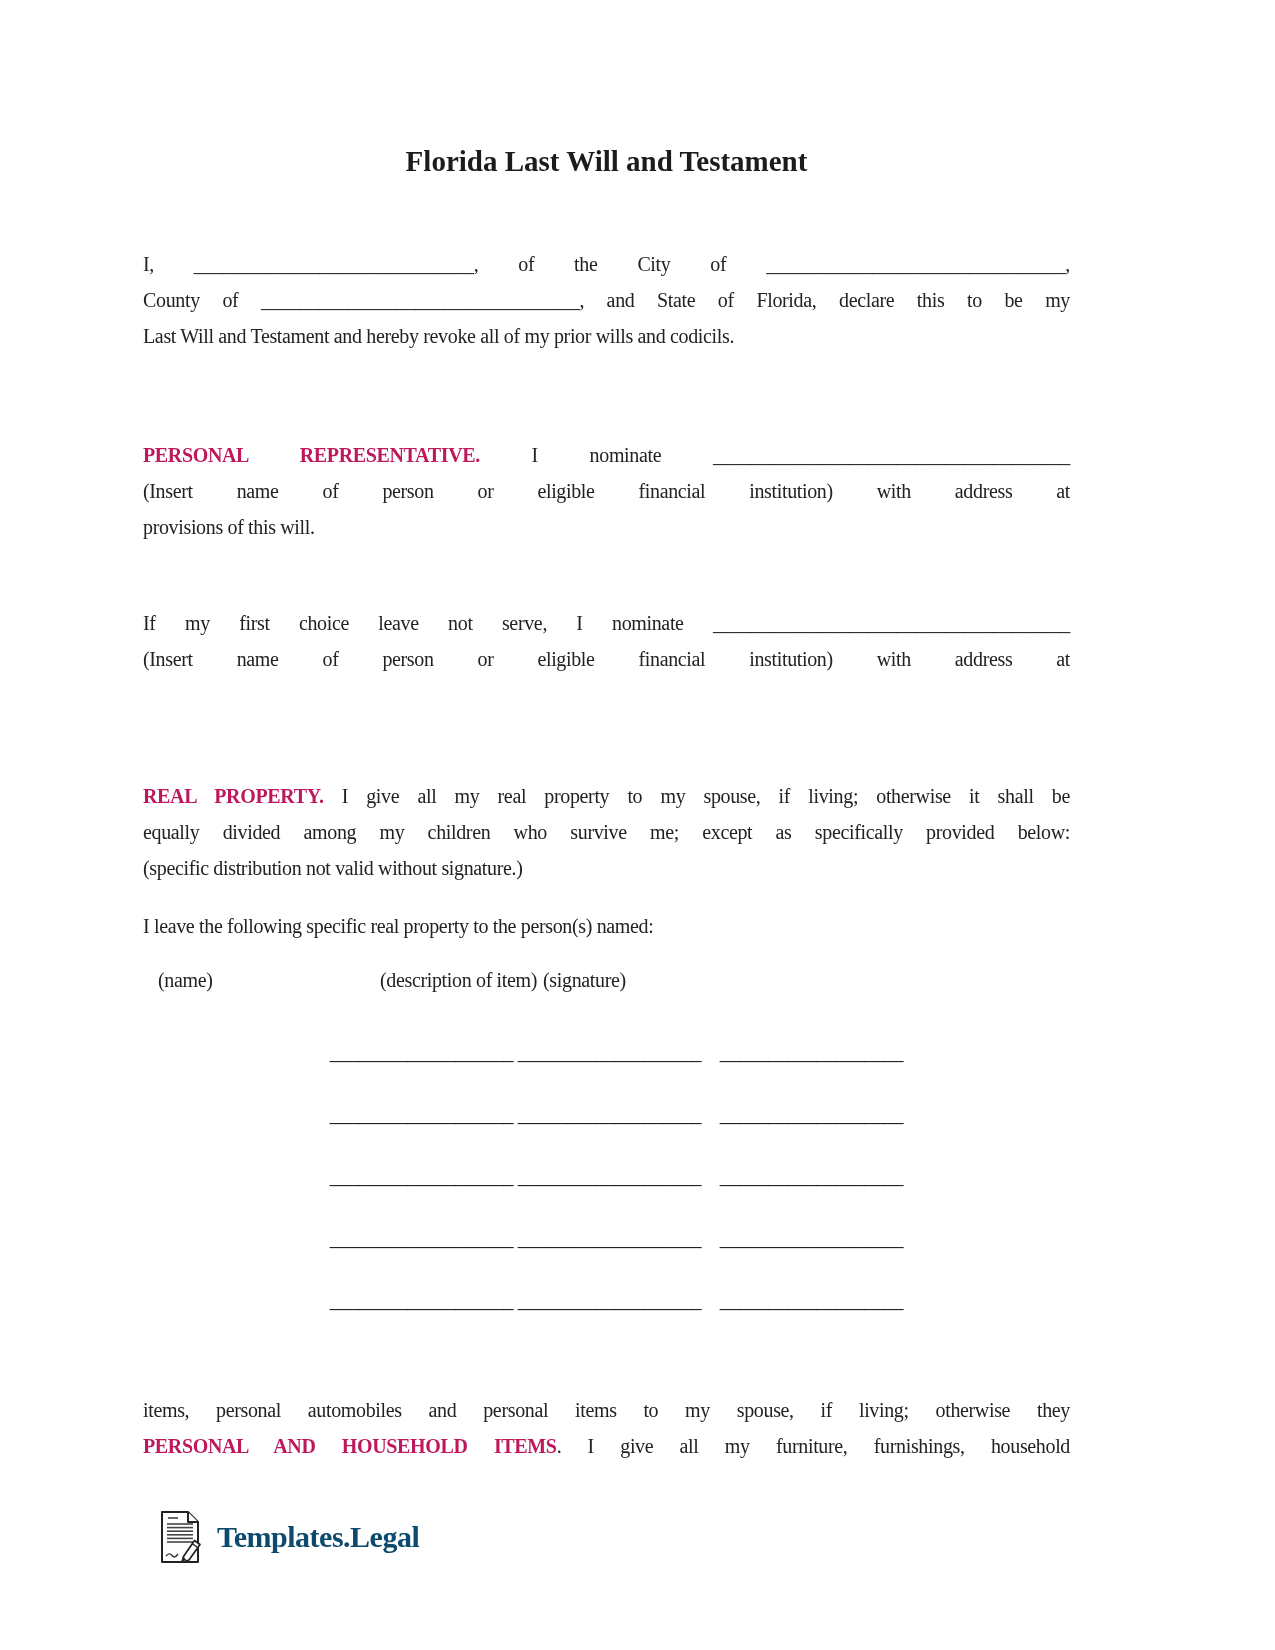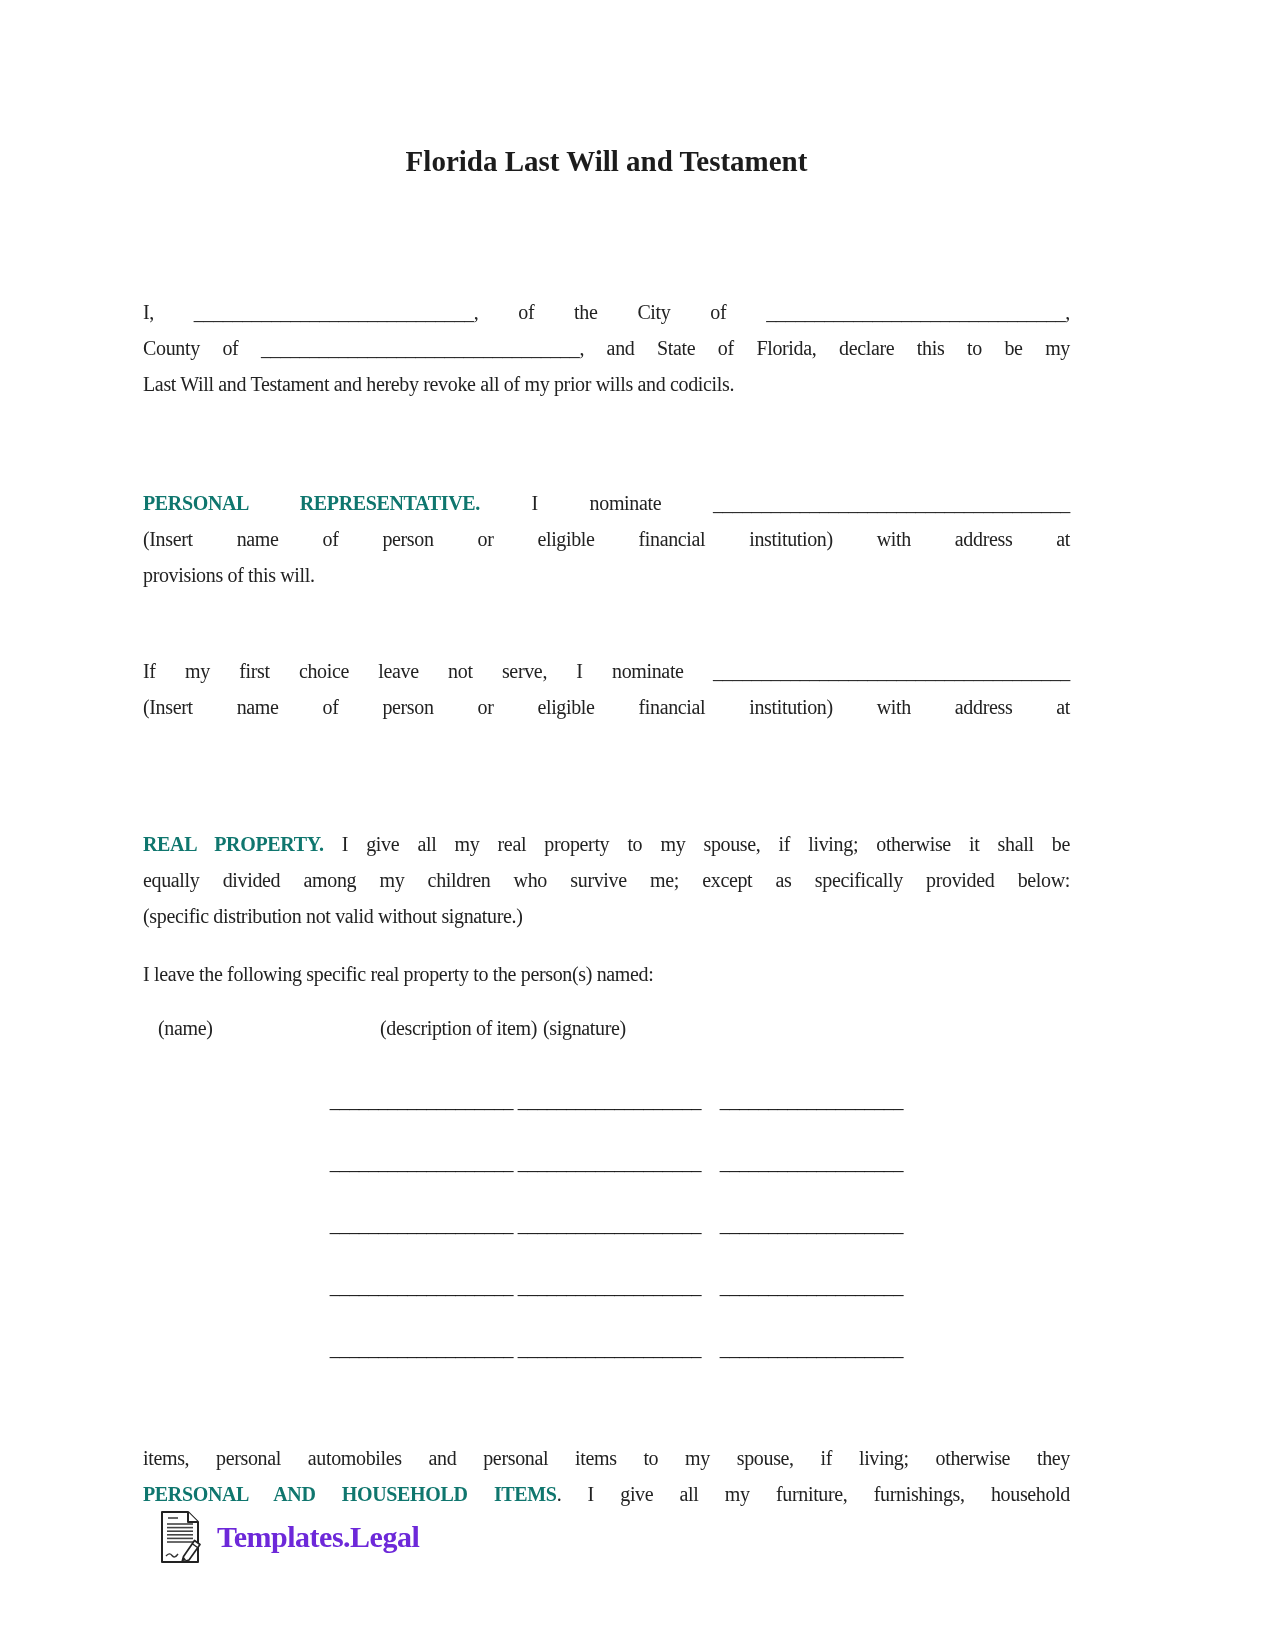--- a/index.html
+++ b/index.html
@@ -10,39 +10,39 @@
     font-family:Liberation Serif, serif;
     color:#1f1f1f;
     overflow:hidden;
   }
   .content{position:absolute;left:143px;top:0;width:927px;height:1650px;}
   .title{
     position:absolute;top:143px;left:0;width:100%;
     margin:0;text-align:center;
     font-size:29px;line-height:36px;font-weight:bold;color:#1c1c1c;
   }
-  .para{position:absolute;left:0;width:100%;margin-top:48px;}
+  .para{position:absolute;left:0;width:100%;}
   .ln{font-size:20px;line-height:36px;letter-spacing:-0.35px;color:#222;}
   .just{text-align:justify;text-align-last:justify;}
-  .b{font-weight:bold;color:#0f766e;}
+  .b{font-weight:bold;color:#be185d;}
   .thead .name-col{display:inline-block;width:222px;}
   .thead{padding-left:15px;}
   .sig-col{margin-left:6px;}
   .rows{padding-left:10px;text-align:center;}
   .trow{
     white-space:pre;
     font-size:20px;line-height:36px;letter-spacing:-0.35px;
     margin-bottom:26px;color:#111;
   }
   .logo{
     position:absolute;top:1508px;left:13px;
     display:flex;align-items:center;gap:13px;
   }
   .logo-text{
-    font-size:30px;font-weight:bold;color:#6d28d9;letter-spacing:-0.5px;
+    font-size:30px;font-weight:bold;color:#0c4a6e;letter-spacing:-0.5px;
     line-height:58px;
   }
   .logo-icon{display:block;}
 </style>
 </head>
 <body>
 
 <div class="page">
   <div class="content">
 

